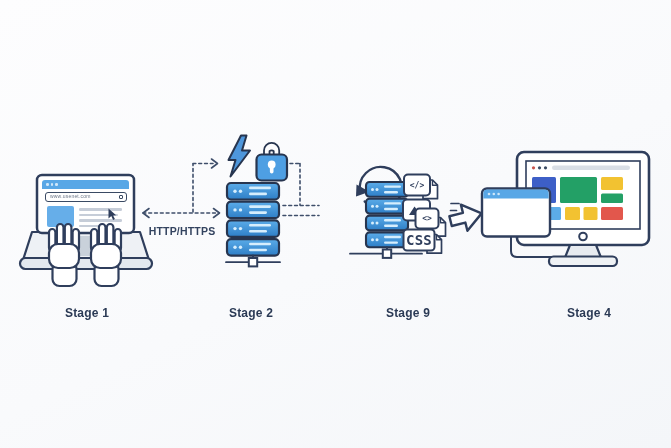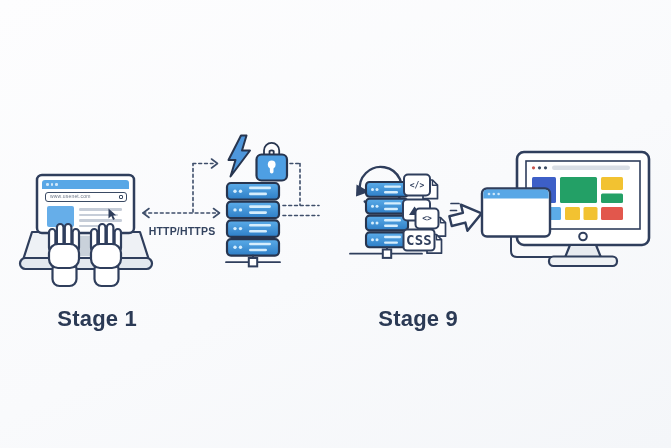--- a/index.html
+++ b/index.html
@@ -3,22 +3,22 @@
 <meta charset="utf-8">
 <style>
   html,body{margin:0;padding:0;}
   .canvas{position:relative;width:671px;height:448px;overflow:hidden;
     background:linear-gradient(155deg,#fdfdfe 0%,#f9fafc 55%,#f4f6f9 100%);
     font-family:"Liberation Sans",sans-serif;}
   .abs{position:absolute;}
   svg{display:block;}
   .layer{position:absolute;left:0;top:0;}
   .z1{z-index:1}.z2{z-index:2}.z3{z-index:3}
-  .stage-label{position:absolute;top:306px;width:100px;height:20px;text-align:right;
-    font-size:22px;font-weight:600;color:#2B3A55;letter-spacing:.2px;}
+  .stage-label{position:absolute;top:306px;width:100px;height:20px;text-align:center;
+    font-size:12px;font-weight:600;color:#2B3A55;letter-spacing:.2px;}
   .http-label{position:absolute;left:145px;top:225px;width:74px;text-align:center;
     font-size:10.5px;font-weight:700;color:#33435F;letter-spacing:.2px;}
   .topbar{position:absolute;left:42px;top:180px;width:87px;height:9px;background:#58A7E6;
     border-radius:3px 3px 0 0;}
   .topbar .dot{position:absolute;top:3.2px;width:2.6px;height:2.6px;border-radius:50%;background:#CFE7F9;}
   .urlbar{position:absolute;left:45px;top:192px;width:82px;height:10px;box-sizing:border-box;
     background:#fff;border:1.3px solid #3A4A63;border-radius:3px;}
   .urltext{position:absolute;left:4px;top:0;height:7.5px;line-height:7.5px;
     font-size:5px;color:#6B7687;letter-spacing:.2px;white-space:nowrap;}
   .urlicon{position:absolute;right:3px;top:2px;width:4px;height:4px;box-sizing:border-box;
@@ -217,21 +217,23 @@
     <polygon points="0.5,0.5 0.5,10.5 3.3,8.1 5.1,12 6.9,11.1 5.1,7.4 8.1,7.2" fill="#2F3E5C"></polygon>
   </svg>
 
   <div class="http-label z2">HTTP/HTTPS</div>
 
   <div class="tiletext z2" style="left:404px;top:174.5px;width:26px;height:21px;line-height:21px;font-size:8px">&lt;/&gt;</div>
   <div class="tiletext z2" style="left:415.5px;top:208.5px;width:23px;height:20px;line-height:20px;font-size:8px">&lt;&gt;</div>
   <div class="tiletext z2" style="left:403.5px;top:229.5px;width:31px;height:21px;line-height:21px;font-size:14px;letter-spacing:.3px">CSS</div>
 
   <div class="stage-label z2" style="left:37px">Stage 1</div>
+  <div class="stage-label z2" style="left:201px">Stage 2</div>
   <div class="stage-label z2" style="left:358px">Stage 9</div>
+  <div class="stage-label z2" style="left:539px">Stage 4</div>
 
   <svg class="layer z3" width="671" height="448" viewBox="0 0 671 448" style="pointer-events:none">
     <g transform="translate(49,242)" fill="#FFFFFF" stroke="#2F3E5C" stroke-width="2.2" stroke-linejoin="round" stroke-linecap="round">
       <rect x="3.5" y="20" width="24" height="24" rx="7"></rect>
       <rect x="0" y="-13" width="6.4" height="22" rx="3.2"></rect>
       <rect x="7.9" y="-18" width="6.6" height="27" rx="3.3"></rect>
       <rect x="15.8" y="-18" width="6.6" height="27" rx="3.3"></rect>
       <rect x="23.6" y="-13" width="6.4" height="22" rx="3.2"></rect>
       <rect x="0" y="2" width="30" height="24" rx="9"></rect>
     </g>

